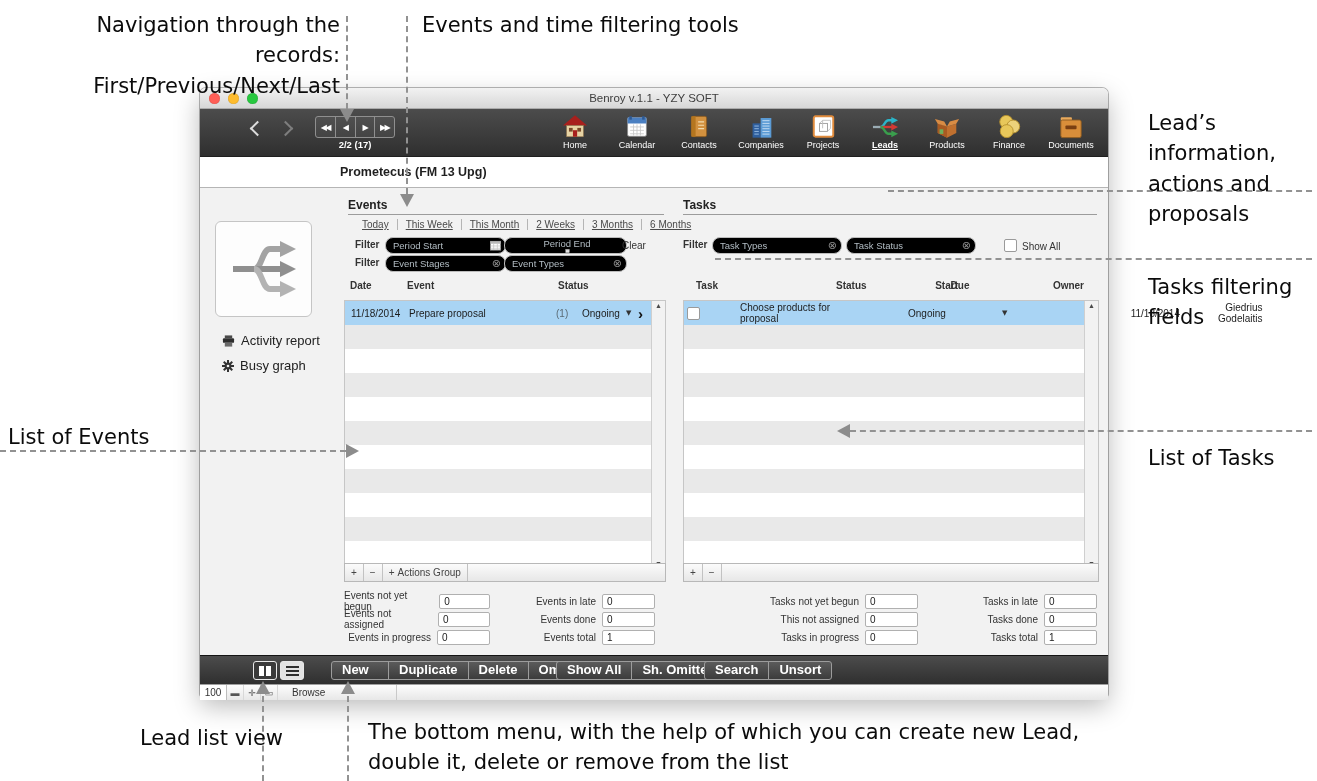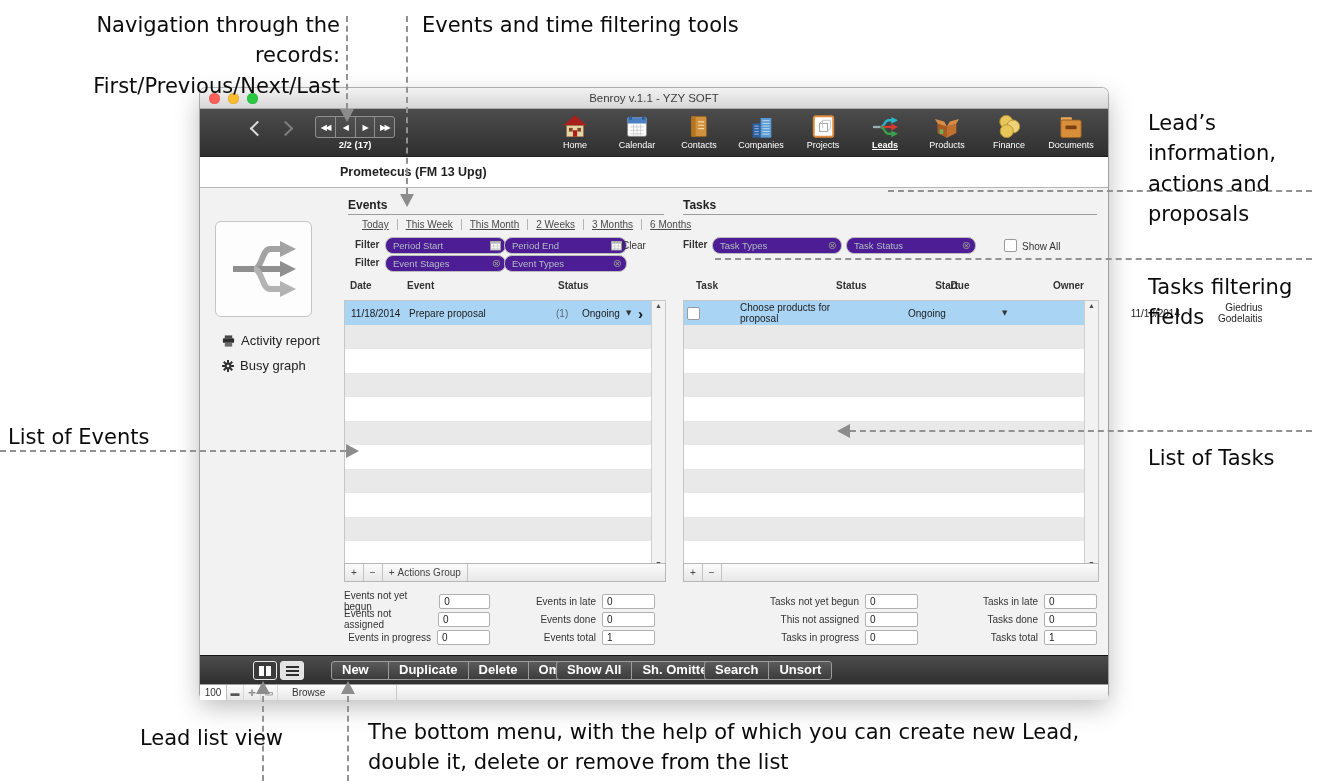--- a/index.html
+++ b/index.html
@@ -49,21 +49,21 @@
        background:linear-gradient(#fafafa,#d9d9d9);border:1px solid #a6a6a6;border-radius:3px 3px 0 0;margin-left:3px;}
   .tab.active{background:#f4f4f4;border-bottom-color:#f4f4f4;}
   
   .panel{height:467px;background:#f2f2f2;position:relative;font-size:10px;color:#333;}
   .sechdr{position:absolute;top:10px;font-weight:bold;font-size:12px;color:#222;}
   .secline{position:absolute;top:26px;border-top:1px solid #9c9c9c;}
   .qfilters{position:absolute;left:162px;top:31px;display:flex;font-size:10px;color:#4a4a4a;}
   .qf{text-decoration:underline;white-space:nowrap;}
   .qf + .qf{border-left:1px solid #b5b5b5;margin-left:8px;padding-left:8px;}
   .flabel{position:absolute;font-weight:bold;font-size:10px;color:#333;}
-  .finput{position:absolute;height:15px;background:#4c1d95;border:1px solid #bcbcbc;border-radius:8px;
+  .finput{position:absolute;height:15px;background:#000000;border:1px solid #bcbcbc;border-radius:8px;
           display:flex;align-items:center;justify-content:space-between;padding:0 4px 0 7px;}
   .ph{color:#b3bdc4;font-size:9.5px;}
   .circx{color:#8f8f8f;font-size:11px;font-family:"DejaVu Sans",sans-serif;line-height:1;}
   .clearlbl{position:absolute;font-size:10px;color:#333;}
   .colhdr{position:absolute;font-weight:bold;font-size:10px;color:#333;}
   .tbl{position:absolute;top:112px;height:267px;background:
         repeating-linear-gradient(to bottom,#e9e9e9 0 24px,#ffffff 24px 48px);
         background-position:0 24px;border:1px solid #c6c6c6;text-decoration:underline;}
   .tblbody{position:absolute;left:0;top:24px;right:13px;bottom:0;
         background:repeating-linear-gradient(to bottom,#e9e9e9 0 24px,#ffffff 24px 48px);}
@@ -330,21 +330,21 @@
 
       <div class="flabel" style="left:155px;top:51px;">Filter</div>
       <div class="finput" style="left:185px;top:49px;width:108px;">
         <span class="ph">Period Start</span>
         <svg width="11" height="11" viewBox="0 0 12 12">
           <rect x="0.5" y="1.5" width="11" height="9.5" fill="#fff" stroke="#8f8f8f"></rect>
           <rect x="0.5" y="1.5" width="11" height="2.6" fill="#b9b9b9"></rect>
           <path d="M0.5 6.5 H11.5 M0.5 9 H11.5 M4 4 V11 M8 4 V11" stroke="#c2c2c2" stroke-width="0.8"></path>
         </svg>
       </div>
-      <div class="finput" style="left:304px;top:49px;width:110px;">
+      <div class="finput" style="left:304px;top:49px;width:110px;flex-direction:column;">
         <span class="ph">Period End</span>
         <svg width="11" height="11" viewBox="0 0 12 12">
           <rect x="0.5" y="1.5" width="11" height="9.5" fill="#fff" stroke="#8f8f8f"></rect>
           <rect x="0.5" y="1.5" width="11" height="2.6" fill="#b9b9b9"></rect>
           <path d="M0.5 6.5 H11.5 M0.5 9 H11.5 M4 4 V11 M8 4 V11" stroke="#c2c2c2" stroke-width="0.8"></path>
         </svg>
       </div>
       <div class="clearlbl" style="left:422px;top:52px;">Clear</div>
 
       <div class="flabel" style="left:155px;top:69px;">Filter</div>

